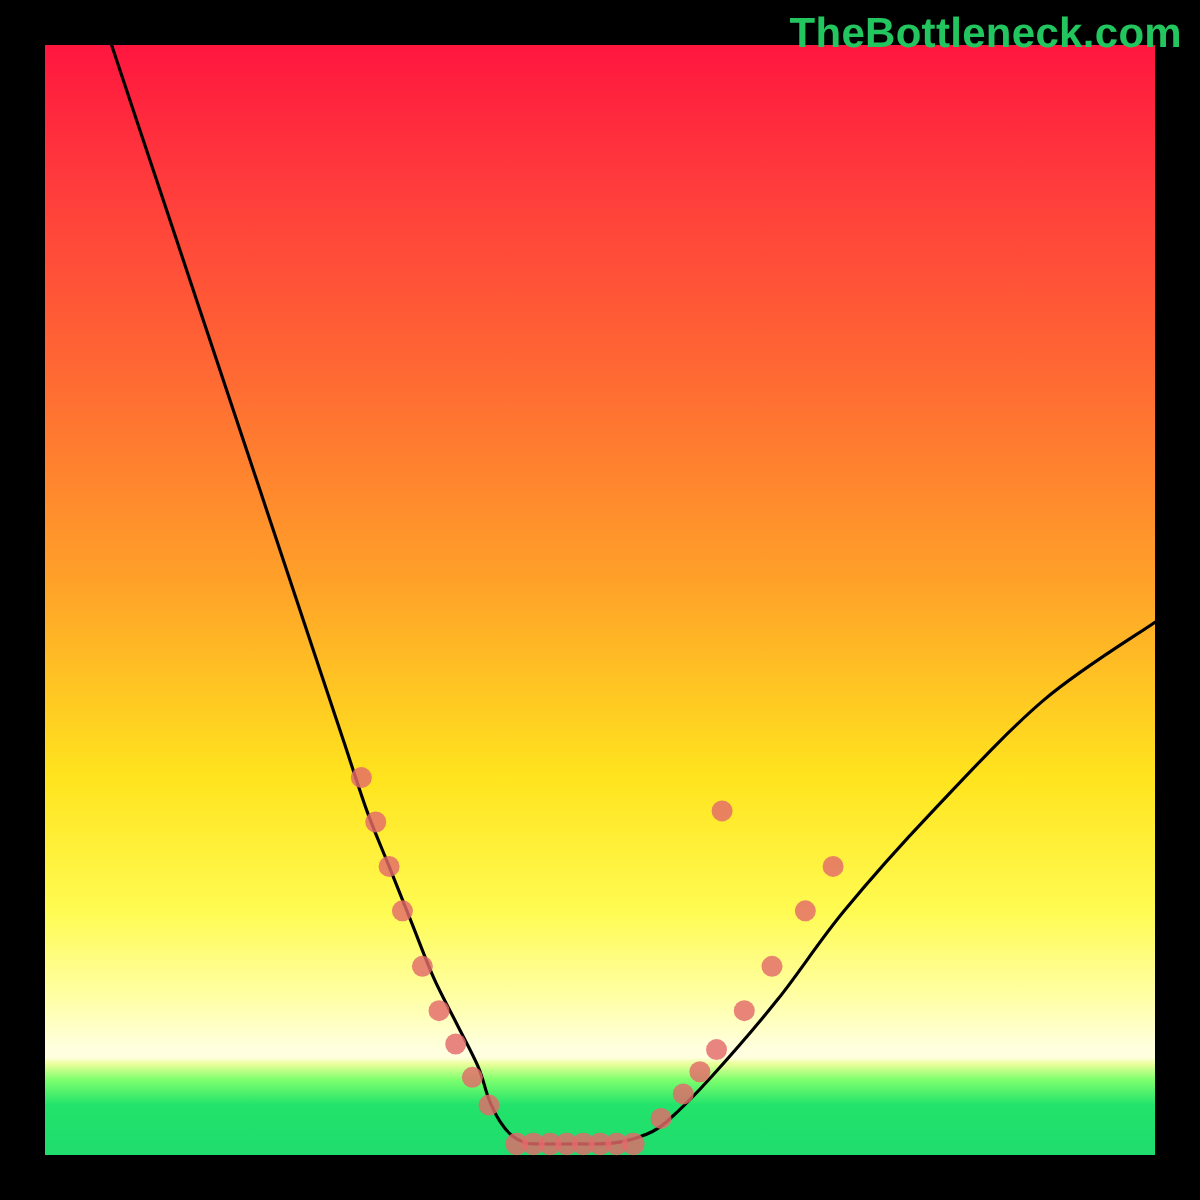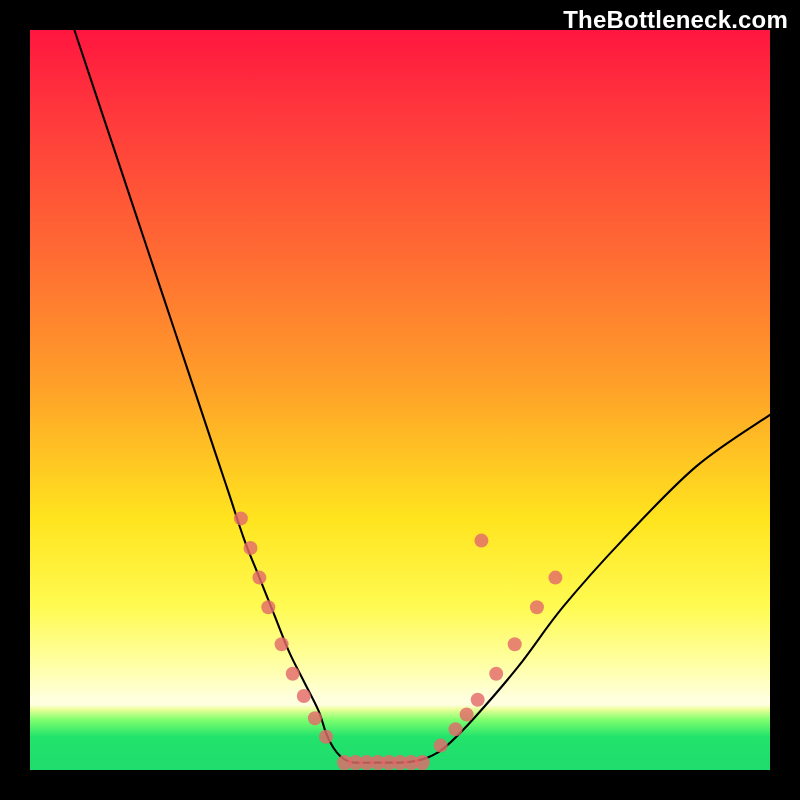--- a/index.html
+++ b/index.html
@@ -14,22 +14,22 @@
   .frame {
     position: relative;
     width: 800px;
     height: 800px;
     background: #000;
   }
   .watermark {
     position: absolute;
     top: 6px;
     right: 12px;
-    color: #ffffff;
-    font-size: 24px;
+    color: #22c55e;
+    font-size: 28px;
     font-weight: 600;
     letter-spacing: 0.2px;
     z-index: 50;
   }
   .plot-outer {
     position: absolute;
     left: 30px;
     top: 30px;
     width: 740px;
     height: 740px;

